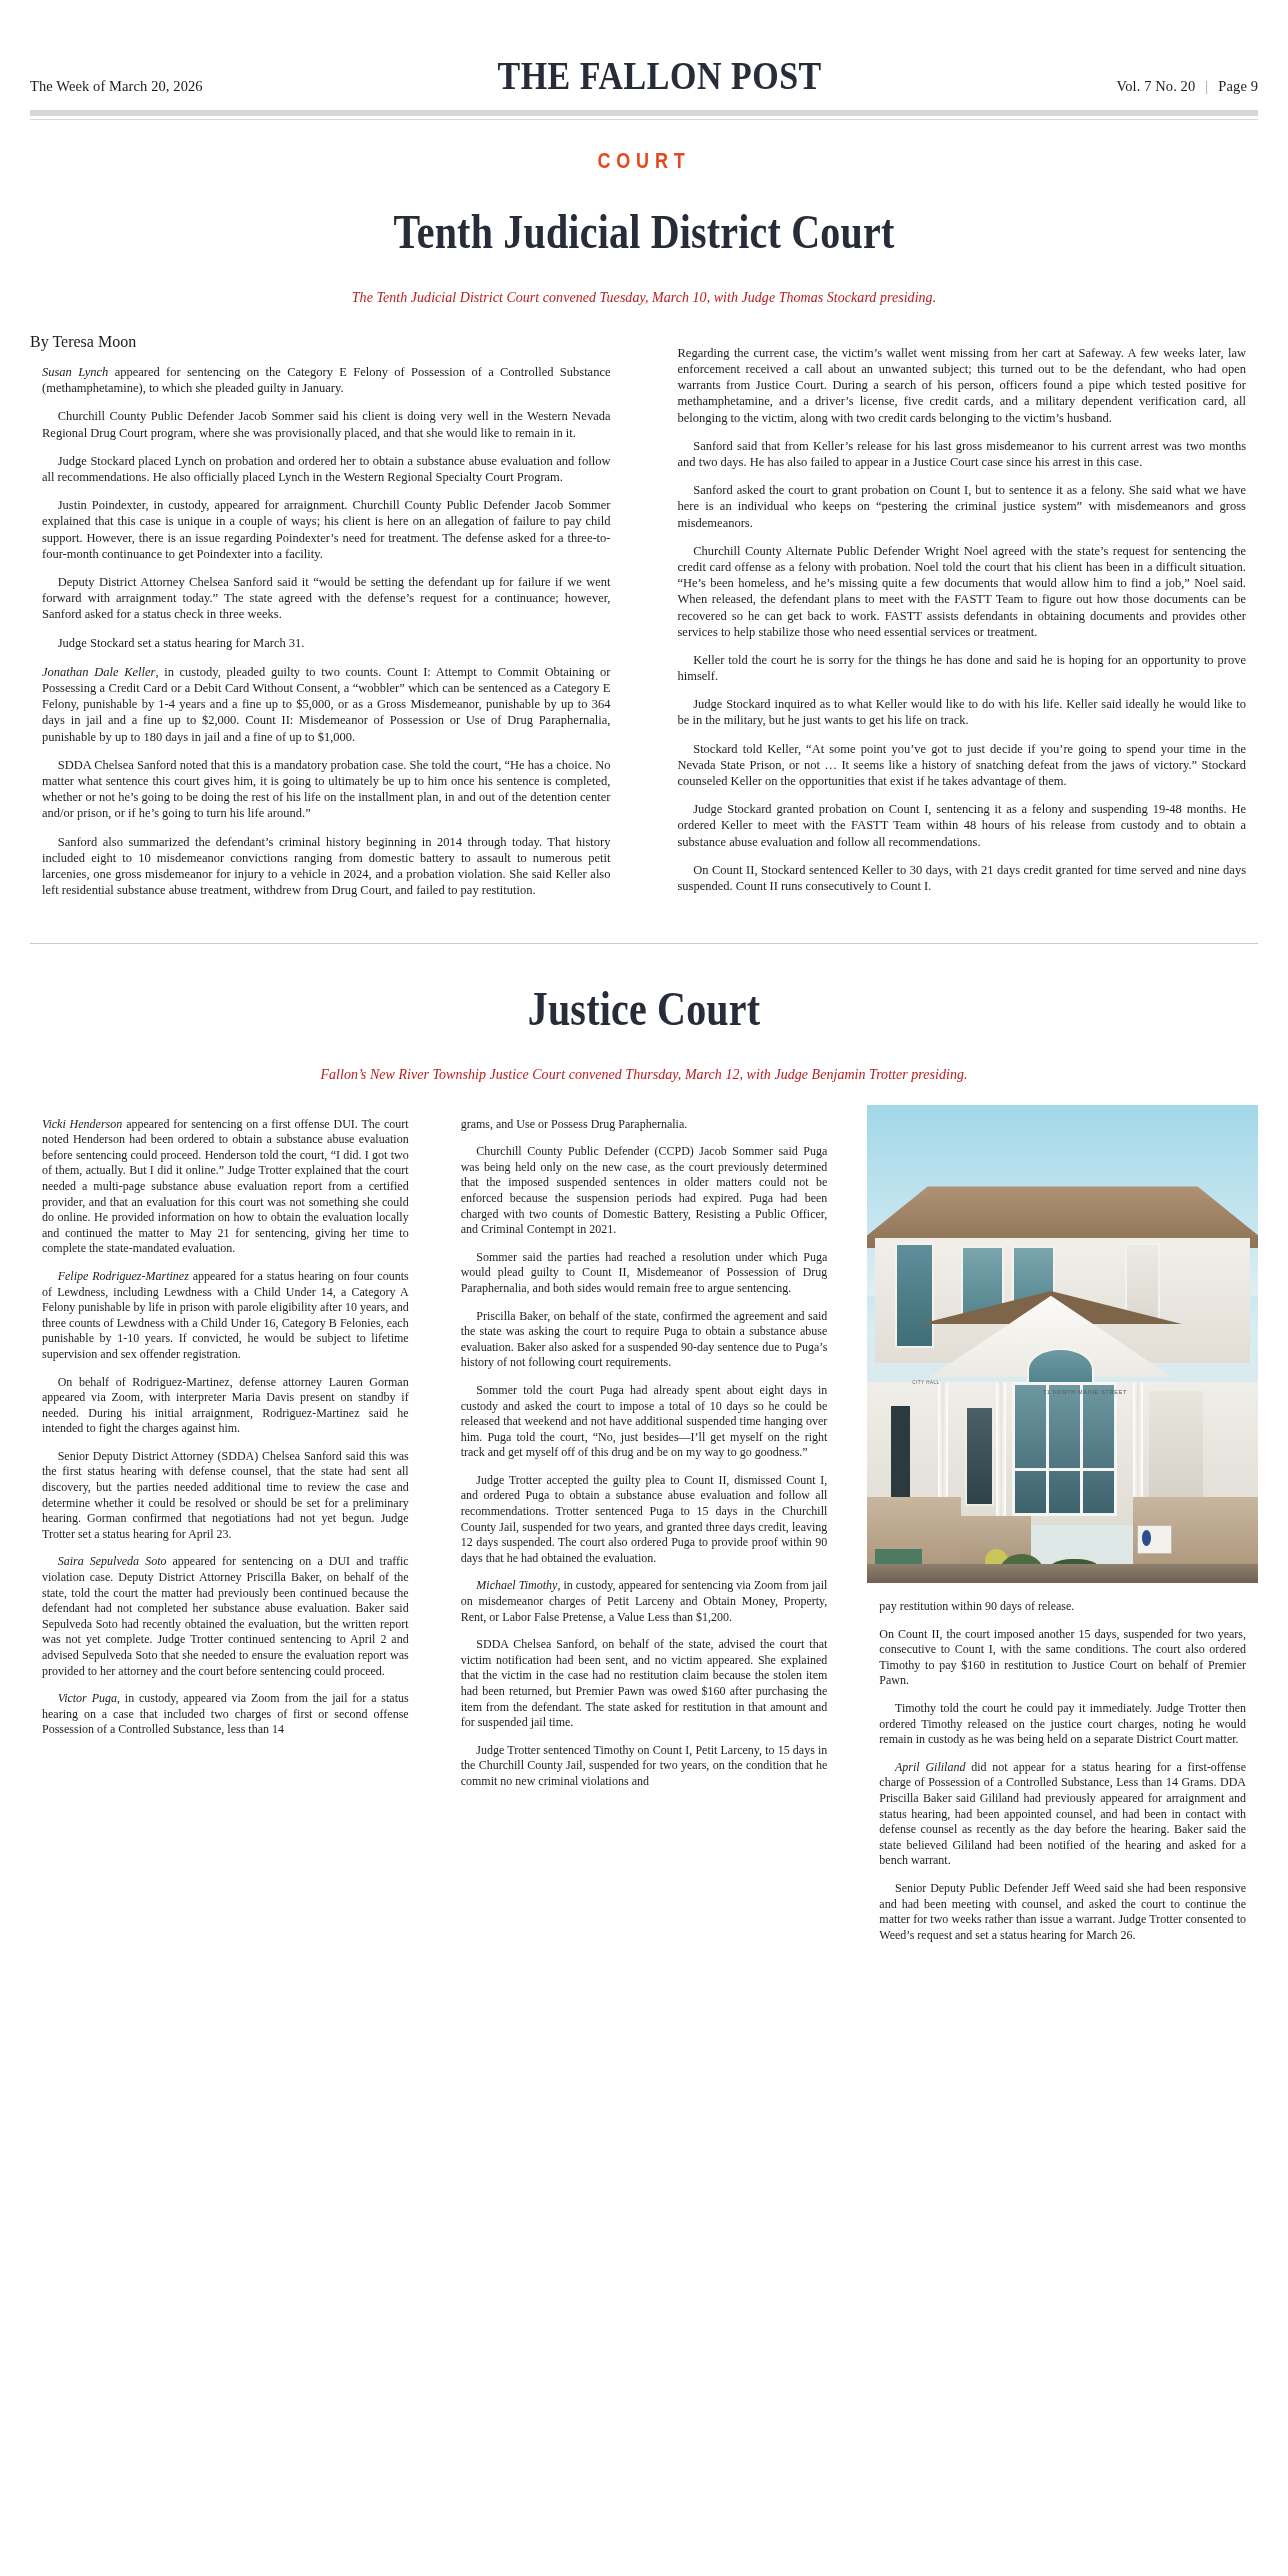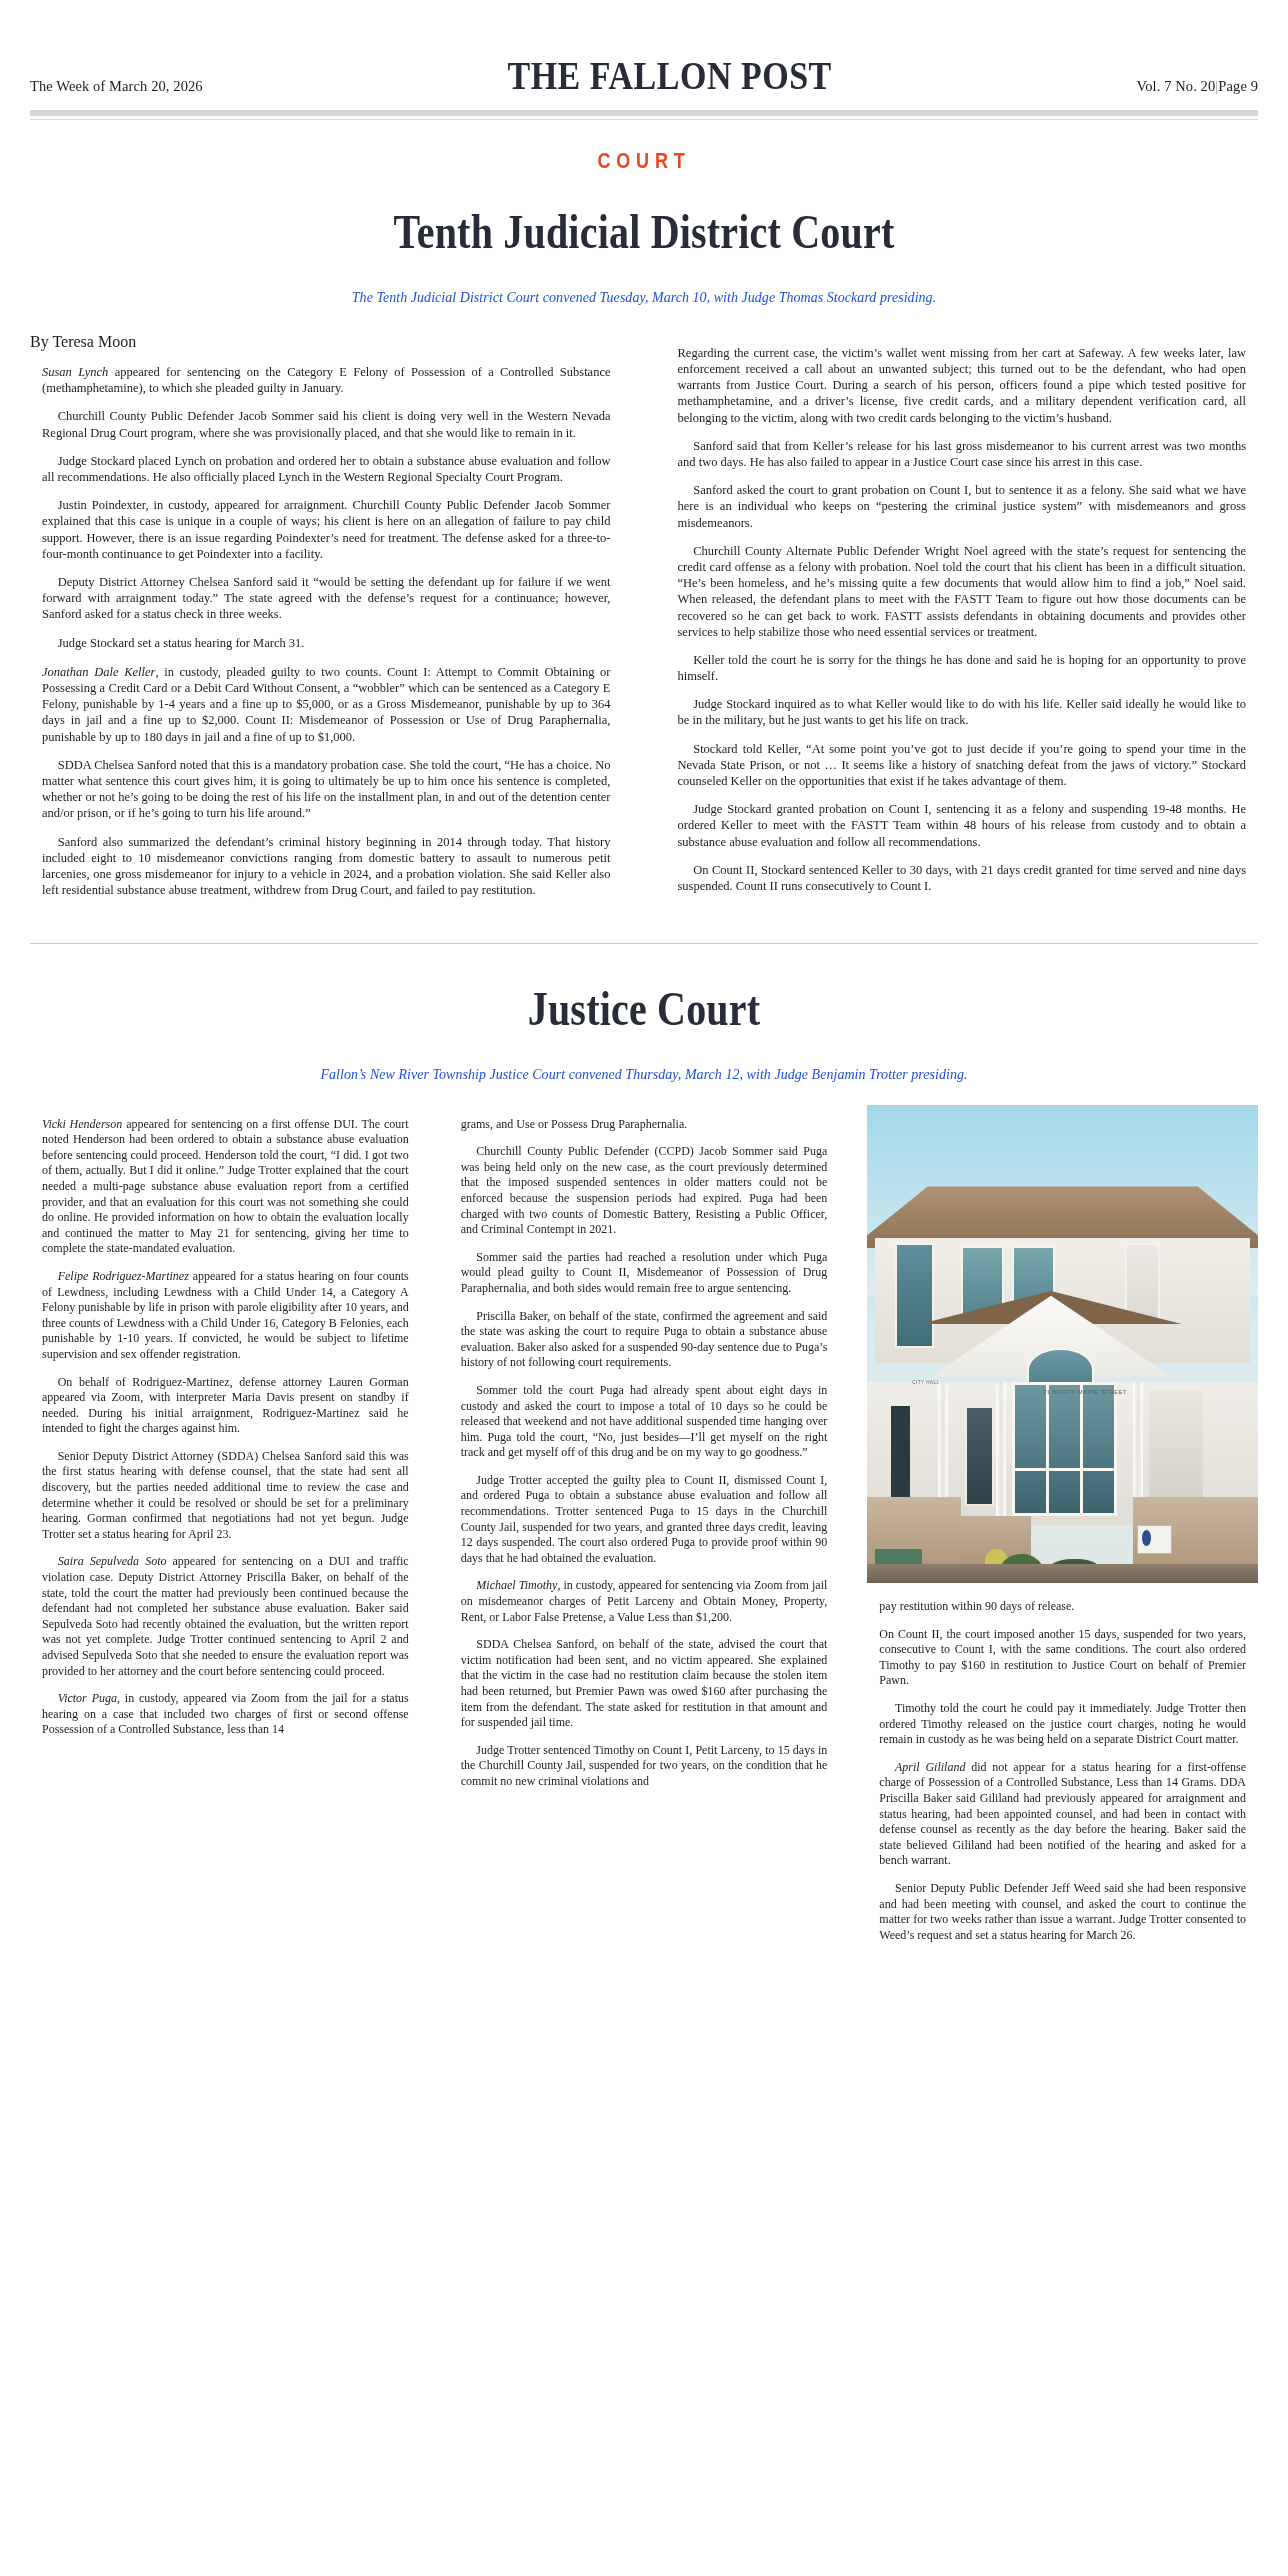--- a/index.html
+++ b/index.html
@@ -33,21 +33,21 @@
     padding-bottom: 5px;
   }
   .masthead-left, .masthead-right {
     font-family: "Liberation Serif", serif;
     font-size: 14.5px;
     letter-spacing: 0.1px;
     color: #1c1c20;
     white-space: nowrap;
     padding-bottom: 3.3px;
   }
-  .masthead-right { display: flex; align-items: flex-start; }
+  .masthead-right { display: flex; gap: 10px; align-items: flex-start; }
   .masthead-sep { color: #9a9a9f; }
   .masthead-title {
     font-family: "Liberation Serif", serif;
     font-weight: bold;
     font-size: 34px;
     letter-spacing: 0.5px;
     color: #282c38;
     transform: scaleY(1.18);
     transform-origin: bottom center;
     white-space: nowrap;
@@ -88,21 +88,21 @@
     letter-spacing: 0.2px;
   }
   .headline-justice {
     margin-top: 41px;
   }
   .deck {
     text-align: center;
     font-family: "Liberation Serif", serif;
     font-style: italic;
     font-size: 14px;
-    color: #1d4ed8;
+    color: #b91c1c;
     margin-top: 35px;
     letter-spacing: 0.04px;
   }
 
   
   .byline {
     font-family: "Liberation Serif", serif;
     font-size: 16px;
     color: #1c1c20;
     margin-bottom: 10.7px;

